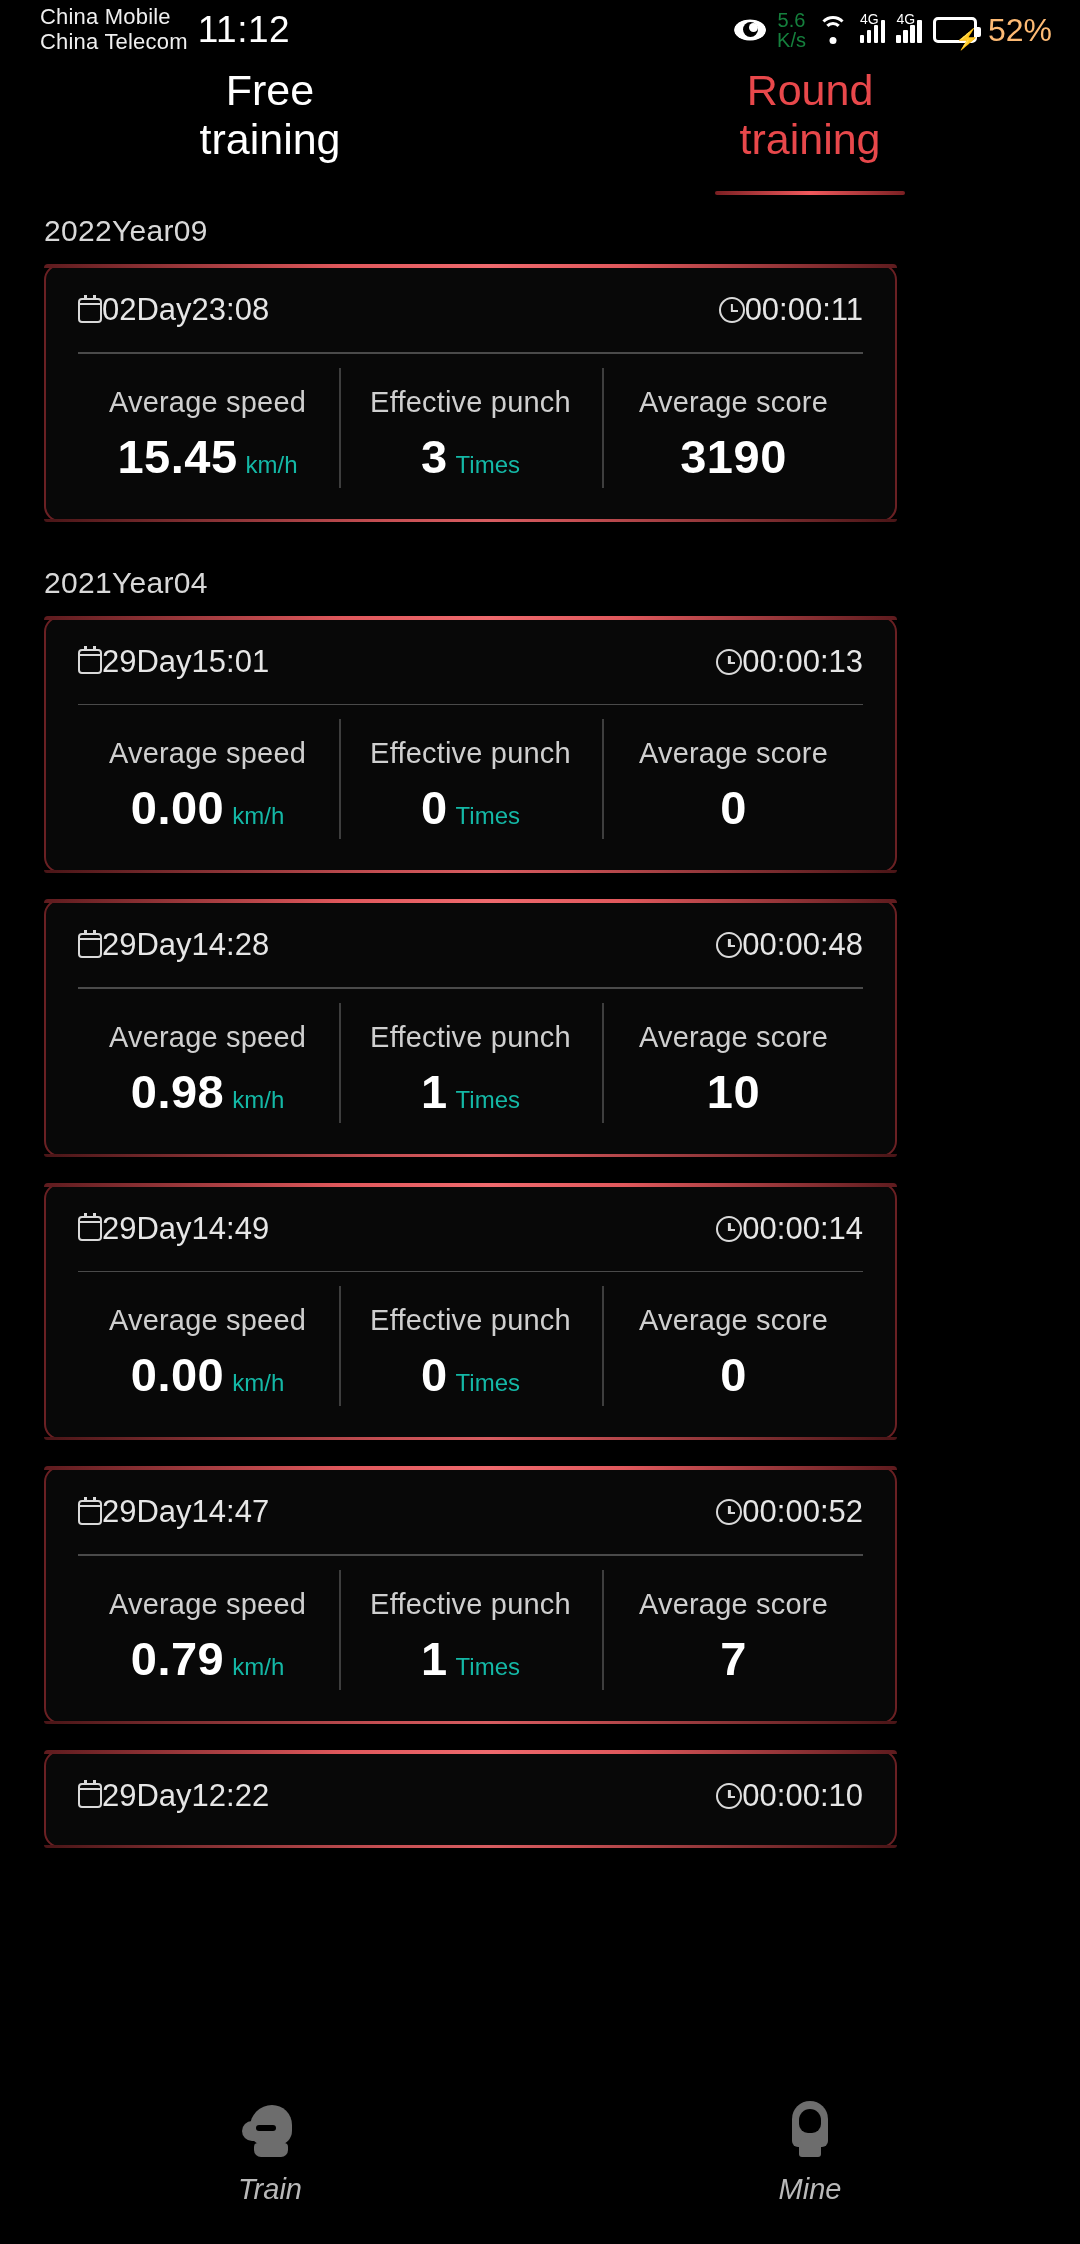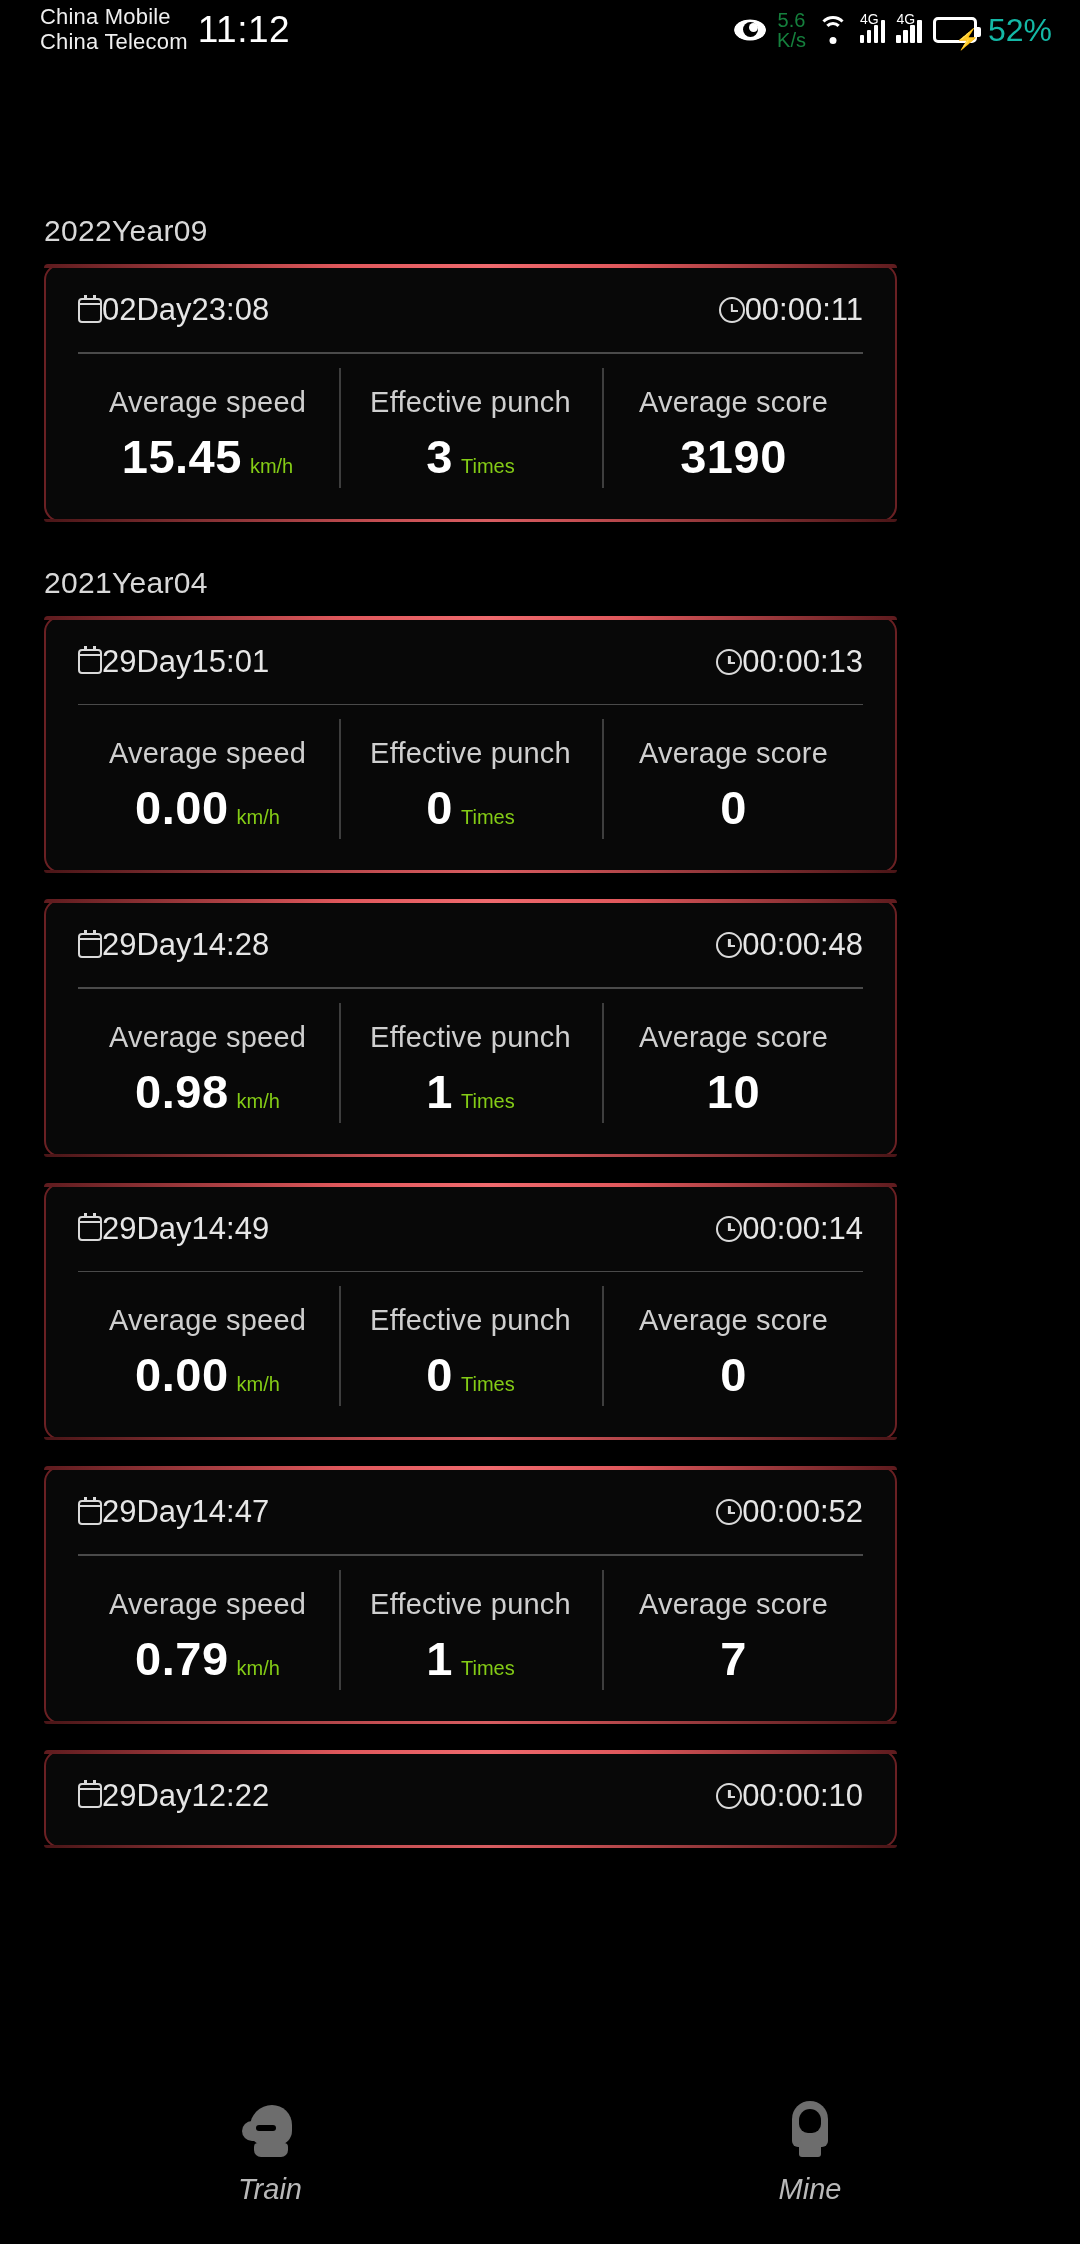--- a/index.html
+++ b/index.html
@@ -74,21 +74,21 @@
     position:relative; display:flex; align-items:center; justify-content:center;
   }
   .battery::after{
     content:""; position:absolute; right:-7px; top:7px;
     width:4px; height:10px; background:#fff; border-radius:0 2px 2px 0;
   }
   .battery .bolt{
     width:0; height:0; color:#fff; font-size:20px; line-height:1;
     transform:translateY(-1px);
   }
-  .batt-pct{ font-size:32px; color:#14b8a6; letter-spacing:0px; }
+  .batt-pct{ font-size:32px; color:#fdba74; letter-spacing:0px; }
 
   
   .tabs{
     position:absolute; top:62px; left:0; width:1080px; height:128px;
     display:flex;
   }
   .tab{
     flex:1; display:flex; align-items:flex-start; justify-content:center;
     padding-top:4px; position:relative;
   }
@@ -171,21 +171,21 @@
   .metric + .metric::before{
     content:""; position:absolute; left:0; top:0; bottom:2px; width:1.5px;
     background:#3e3e3e;
   }
   .m-label{ color:#cfcfcf; font-size:29px; letter-spacing:.2px; }
   .m-valrow{
     margin-top:10px; display:flex; align-items:baseline; gap:8px;
     color:#fff;
   }
   .m-value{ font-size:47px; font-weight:bold; letter-spacing:.5px; }
-  .m-unit{ font-size:20px; color:#84cc16; }
+  .m-unit{ font-size:24px; color:#14b8a6; }
 
   
   .bottomnav{
     position:absolute; left:0; bottom:0; width:1080px; height:182px;
     background:#000; display:flex; align-items:center;
     border-top:none;
   }
   .nav-item{
     flex:1; display:flex; flex-direction:column; align-items:center; gap:16px;
   }
@@ -272,20 +272,29 @@
             <i></i>
           </span>
       </span>
       <span class="battery">
         <span class="bolt">⚡</span>
       </span>
       <span class="batt-pct">52%</span>
     </div>
   </div>
 
+  <div class="tabs">
+    <div class="tab inactive">
+      <span class="tab-label">Free training</span>
+    </div>
+    <div class="tab active">
+      <span class="tab-label">Round training</span>
+      <span class="underline"></span>
+    </div>
+  </div>
 
   <div class="content" id="list-content">
       <div class="date-head">2022Year09</div>
       <div class="card">
         <div class="card-head">
           <div class="chead-left">
             <span class="cal-ic"></span>
             <span>02Day</span>
             <span>23:08</span>
           </div>

